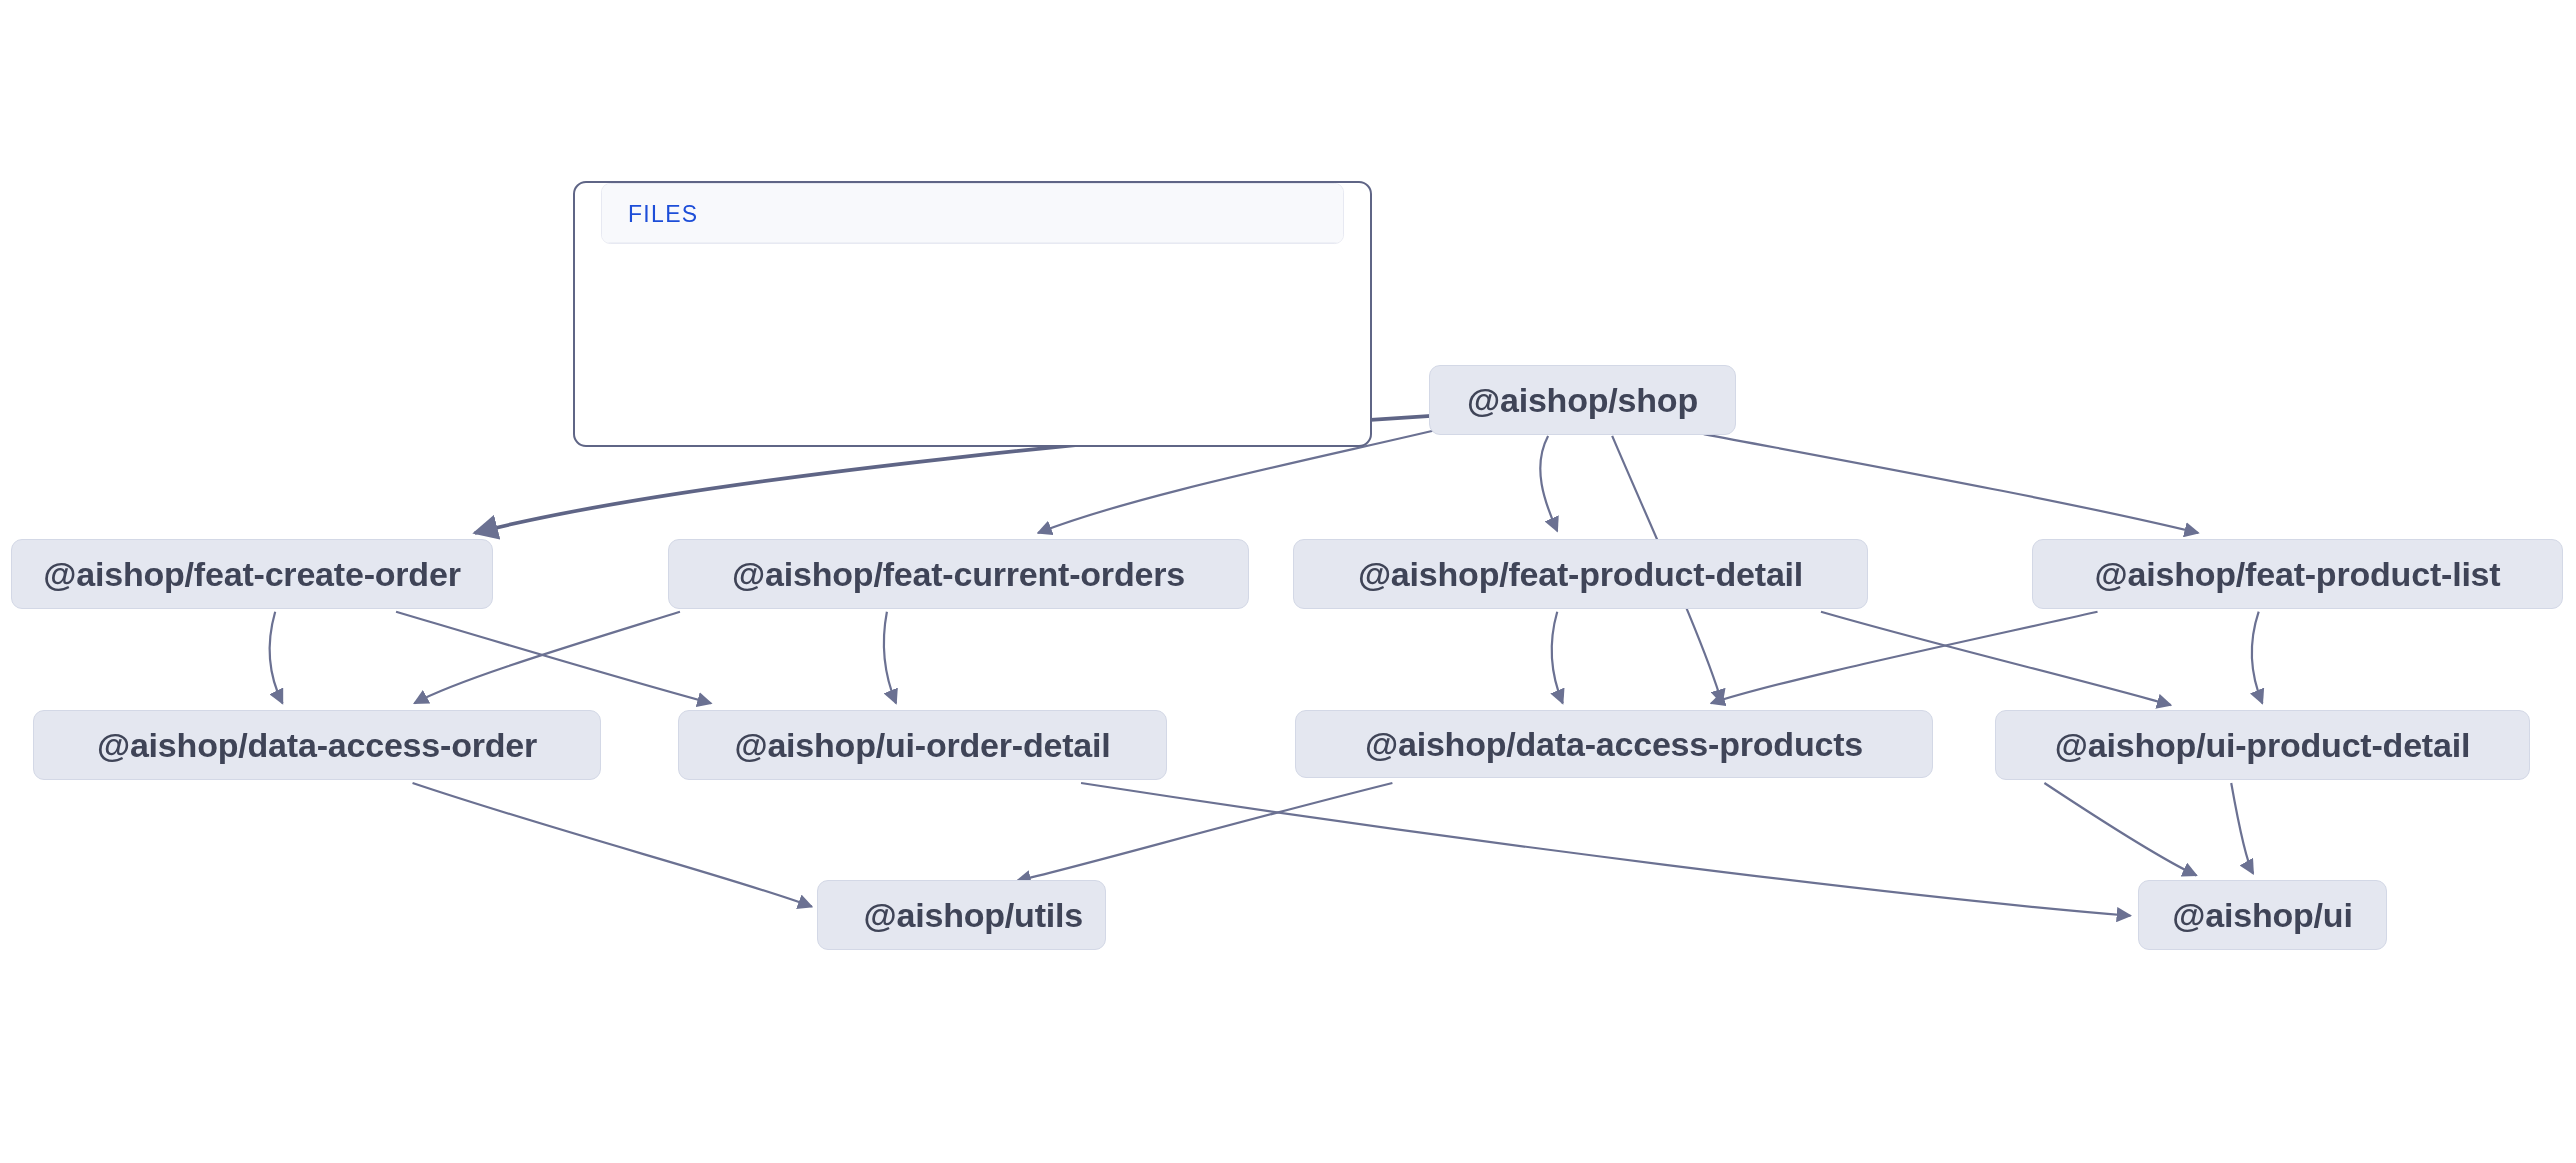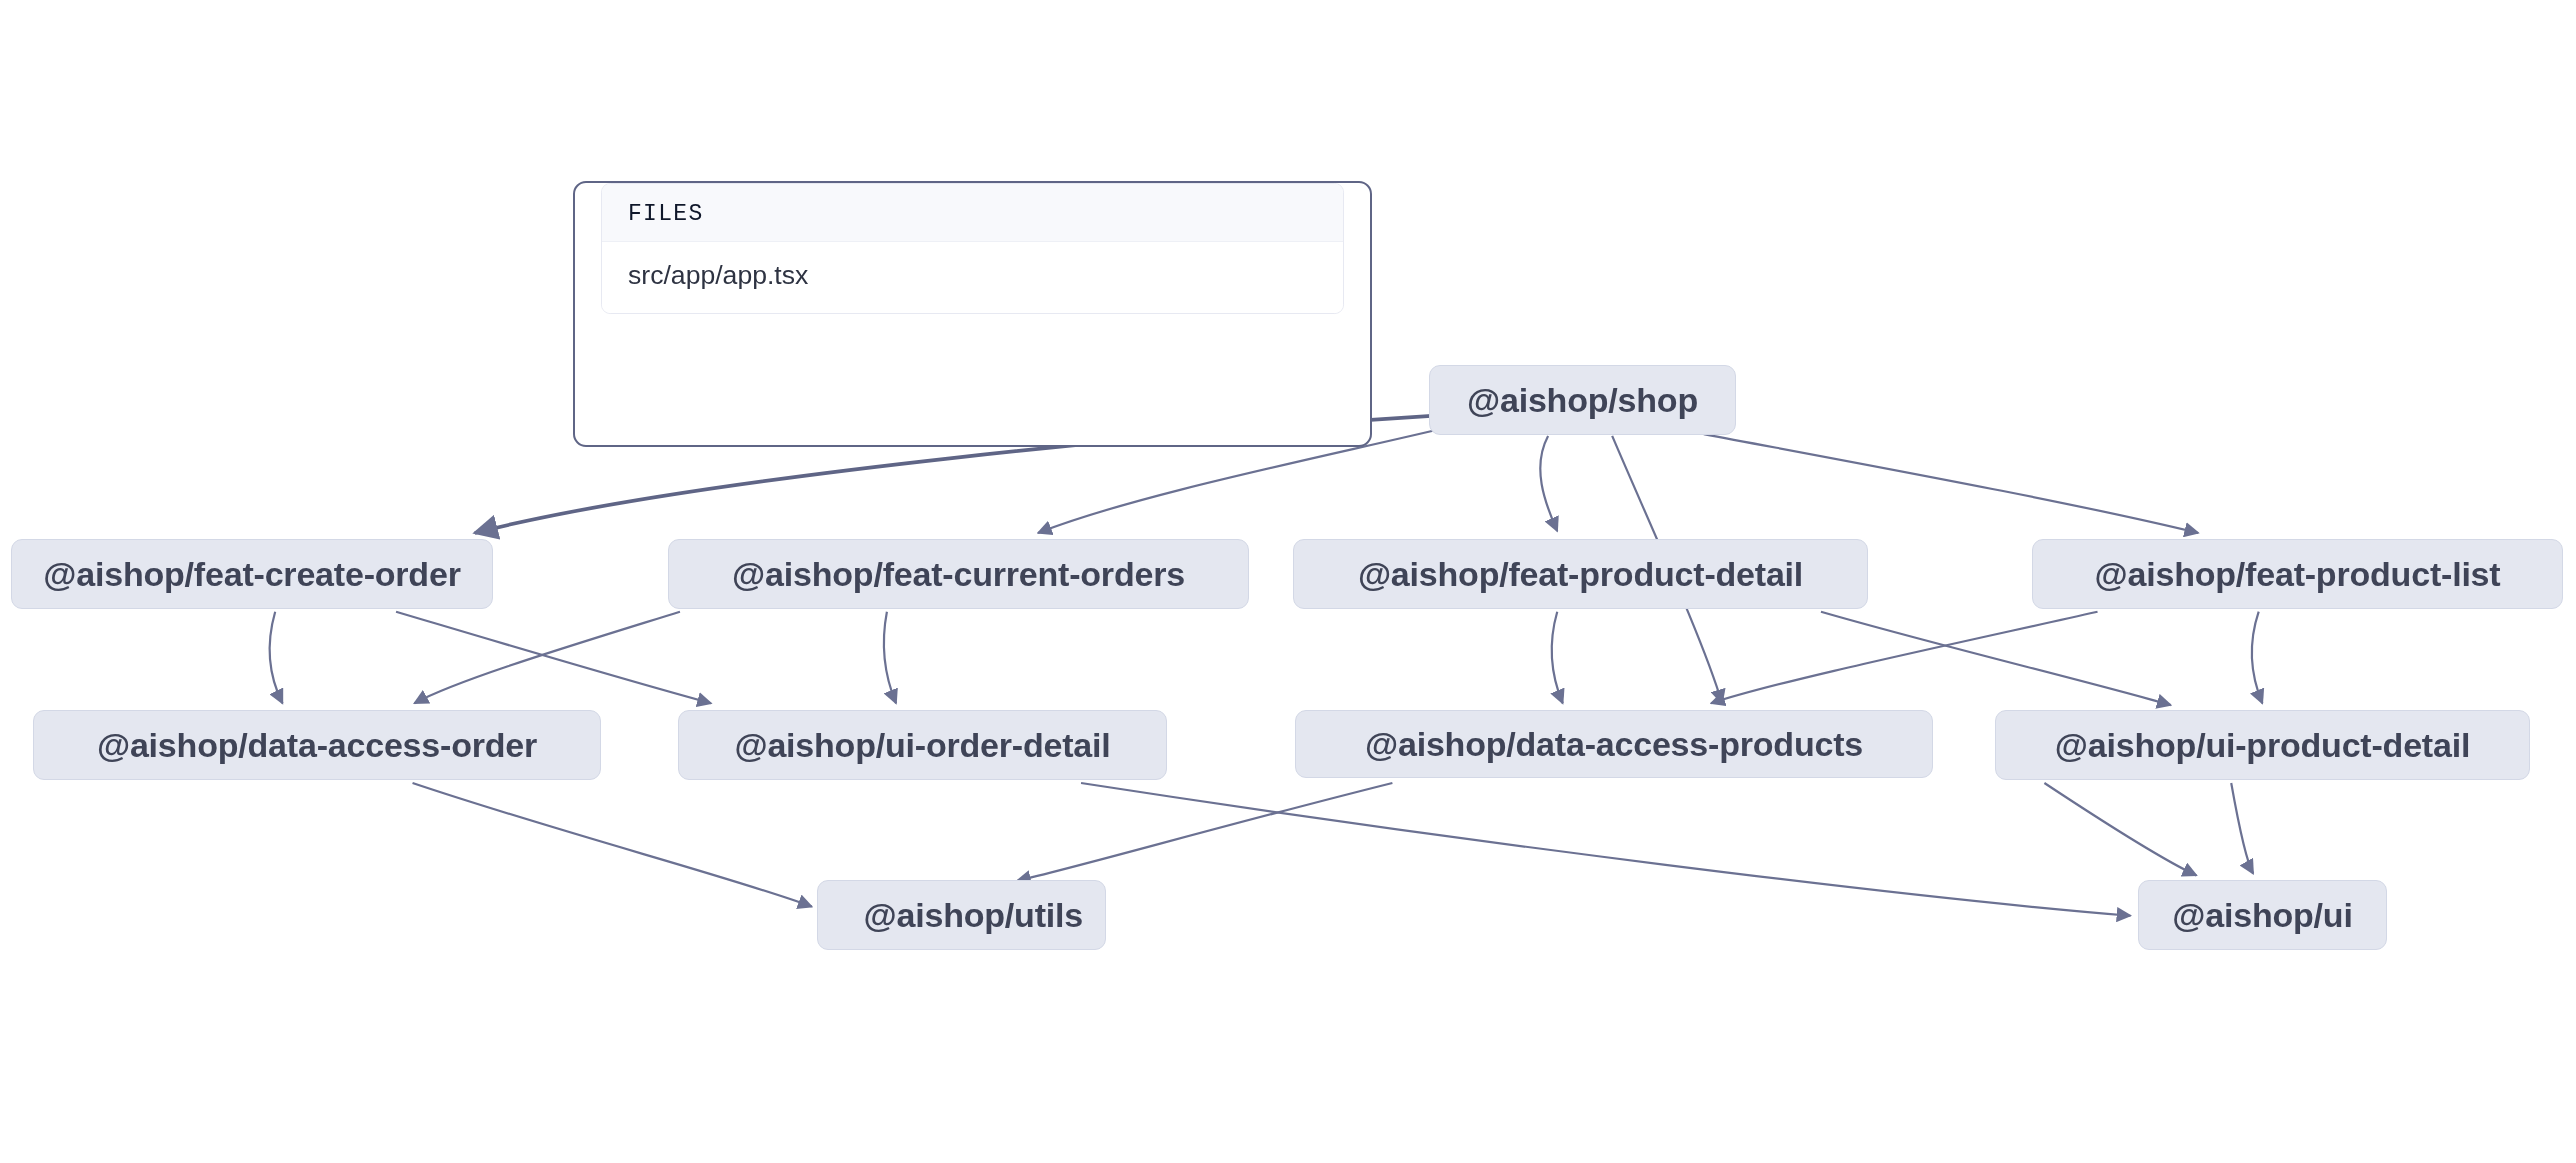--- a/index.html
+++ b/index.html
@@ -84,22 +84,22 @@
   }
   #files-panel {
     margin: 0 26px;
     border: 0.9px solid #e7e9f2;
     border-radius: 9.2px;
     overflow: hidden;
     background: #ffffff;
   }
   #files-header {
     background: #f8f9fc;
-    color: #0f172a;
-    font-family: Liberation Mono, monospace;
+    color: #1d4ed8;
+    font-family: Liberation Sans, sans-serif;
     font-size: 23px;
     font-weight: 400;
     letter-spacing: 1.3px;
     padding: 16.5px 26px 14.7px 26px;
     border-bottom: 0.9px solid #eef0f6;
   }
   .file-row {
     color: #2e3342;
     font-family: "Liberation Sans", sans-serif;
     font-size: 26.6px;
@@ -172,16 +172,15 @@
 <div class="node" style="left:817px;top:880px;width:289px;height:70px;justify-content:flex-end;">
   <span>@aishop/utils</span>
 </div>
 <div class="node" style="left:2138px;top:880px;width:249px;height:70px;">
   <span>@aishop/ui</span>
 </div>
 
 <div id="tooltip-card">
   <div id="files-panel">
     <div id="files-header">FILES</div>
-    <div class="file-row">src/app/app.tsx</div>
   </div>
 </div>
 
 
 </body></html>

